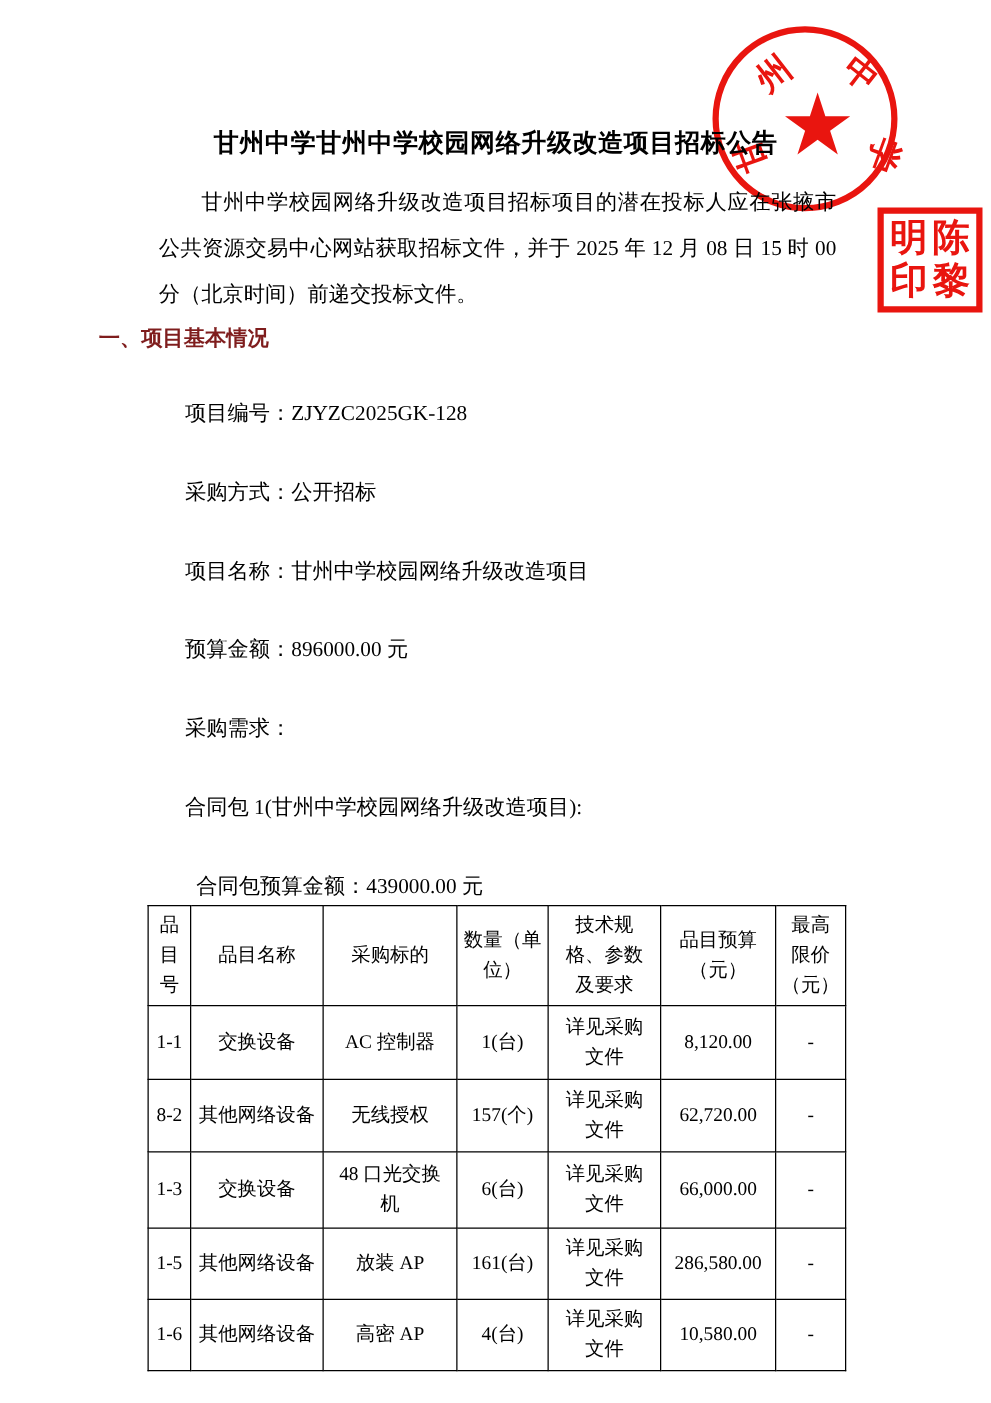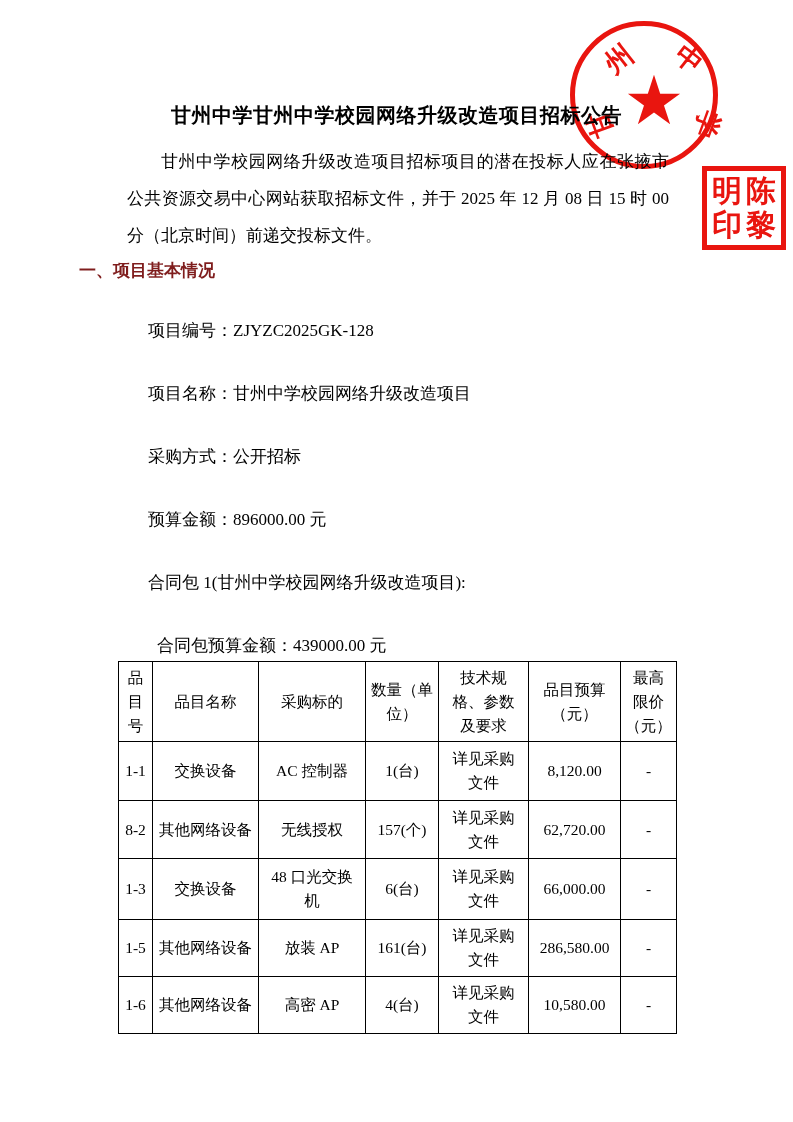--- a/index.html
+++ b/index.html
@@ -119,23 +119,24 @@
 
   <div class="doc-title">甘州中学甘州中学校园网络升级改造项目招标公告</div>
 
 
   <p class="overview-paragraph">甘州中学校园网络升级改造项目招标项目的潜在投标人应在张掖市公共资源交易中心网站获取招标文件，并于 2025 年 12 月 08 日 15 时 00 分（北京时间）前递交投标文件。</p>
 
   <div class="h-section">一、项目基本情况</div>
 
   <div class="details">
     <div class="detail-line">项目编号：ZJYZC2025GK-128</div>
+    <div class="detail-line">采购方式：公开招标</div>
     <div class="detail-line">项目名称：甘州中学校园网络升级改造项目</div>
-    <div class="detail-line">采购方式：公开招标</div>
     <div class="detail-line">预算金额：896000.00 元</div>
+    <div class="detail-line">采购需求：</div>
     <div class="detail-line">合同包 1(甘州中学校园网络升级改造项目):</div>
     <div class="detail-line sub-indent">合同包预算金额：439000.00 元</div>
   </div>
 
   <table class="items">
     <colgroup>
       <col style="width:34px">
         <col style="width:106px">
         <col style="width:107px">
       <col style="width:73px">

